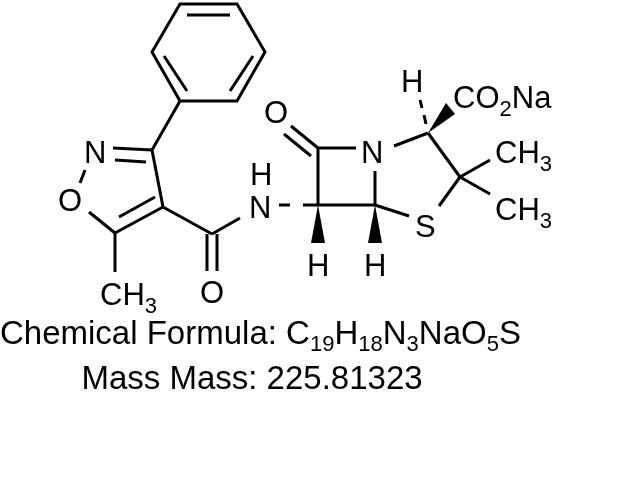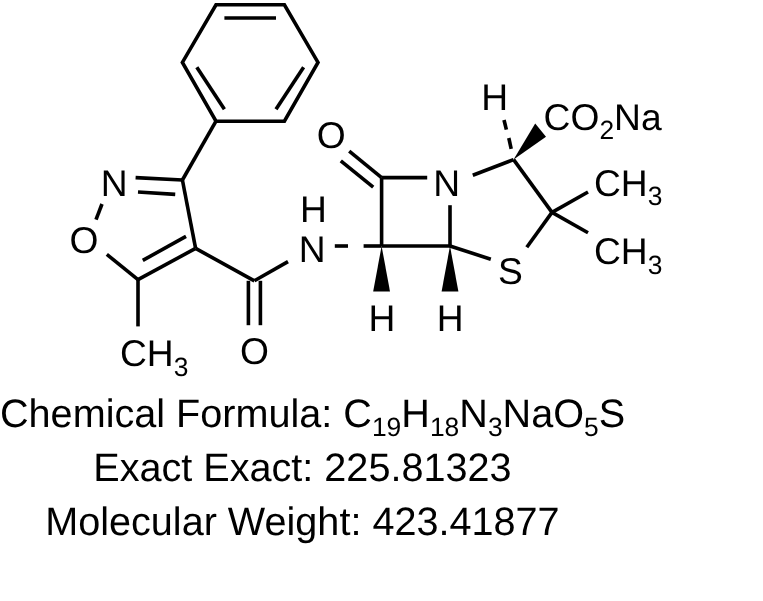--- a/index.html
+++ b/index.html
@@ -2,21 +2,21 @@
 <html><head>
   <meta charset="utf-8">
   <style>
     html, body { margin: 0; padding: 0; background: #ffffff; }
     body { width: 636px; height: 501px; position: relative; overflow: hidden; font-family: "Liberation Sans", sans-serif; }
     #structure { position: absolute; left: 0; top: 0; width: 636px; height: 320px; }
     .bond { stroke: #000; stroke-width: 3; fill: none; stroke-linecap: butt; }
     .wedge { fill: #000; stroke: none; }
     .atom { font-family: "Liberation Sans", sans-serif; font-size: 31px; fill: #000; }
     .sub { font-size: 22px; }
-    .captions { position: absolute; left: 0; top: 322px; width: 504px; text-align: center; color: #000; }
+    .captions { position: absolute; left: 0; top: 310px; width: 504px; text-align: center; color: #000; }
     .caption-line { font-family: "Liberation Sans", sans-serif; font-size: 33px; line-height: 45px; white-space: nowrap; }
     .caption-line sub { font-size: 22px; vertical-align: -7px; line-height: 0; }
   </style>
 </head>
 <body>
 
 <svg id="structure" viewBox="0 0 636 320" xmlns="http://www.w3.org/2000/svg">
 
   <g>
     <polygon class="bond" points="180,4 237,4 265,52 237,101 180,101 152,52"></polygon>
@@ -84,15 +84,14 @@
   <text class="atom" x="453" y="108"><tspan>CO</tspan><tspan class="sub" dy="8">2</tspan><tspan dy="-8">Na</tspan></text>
 
   <line class="bond" x1="460" y1="177" x2="490" y2="160"></line>
   <line class="bond" x1="460" y1="177" x2="490" y2="194"></line>
   <text class="atom" x="495" y="163"><tspan>CH</tspan><tspan class="sub" dy="8">3</tspan></text>
   <text class="atom" x="495" y="220"><tspan>CH</tspan><tspan class="sub" dy="8">3</tspan></text>
 </svg>
 
 <div class="captions">
   <div class="caption-line"><span>Chemical Formula: </span><span>C</span><sub>19</sub><span>H</span><sub>18</sub><span>N</span><sub>3</sub><span>NaO</span><sub>5</sub><span>S</span></div>
-  <div class="caption-line"><span>Exact Exact: </span><span>225.81323</span></div>
-  <div class="caption-line"><span>Molecular Weight: </span><span>423.41877</span></div>
+  <div class="caption-line"><span>Mass Mass: </span><span>225.81323</span></div>
 </div>
 
 </body></html>

